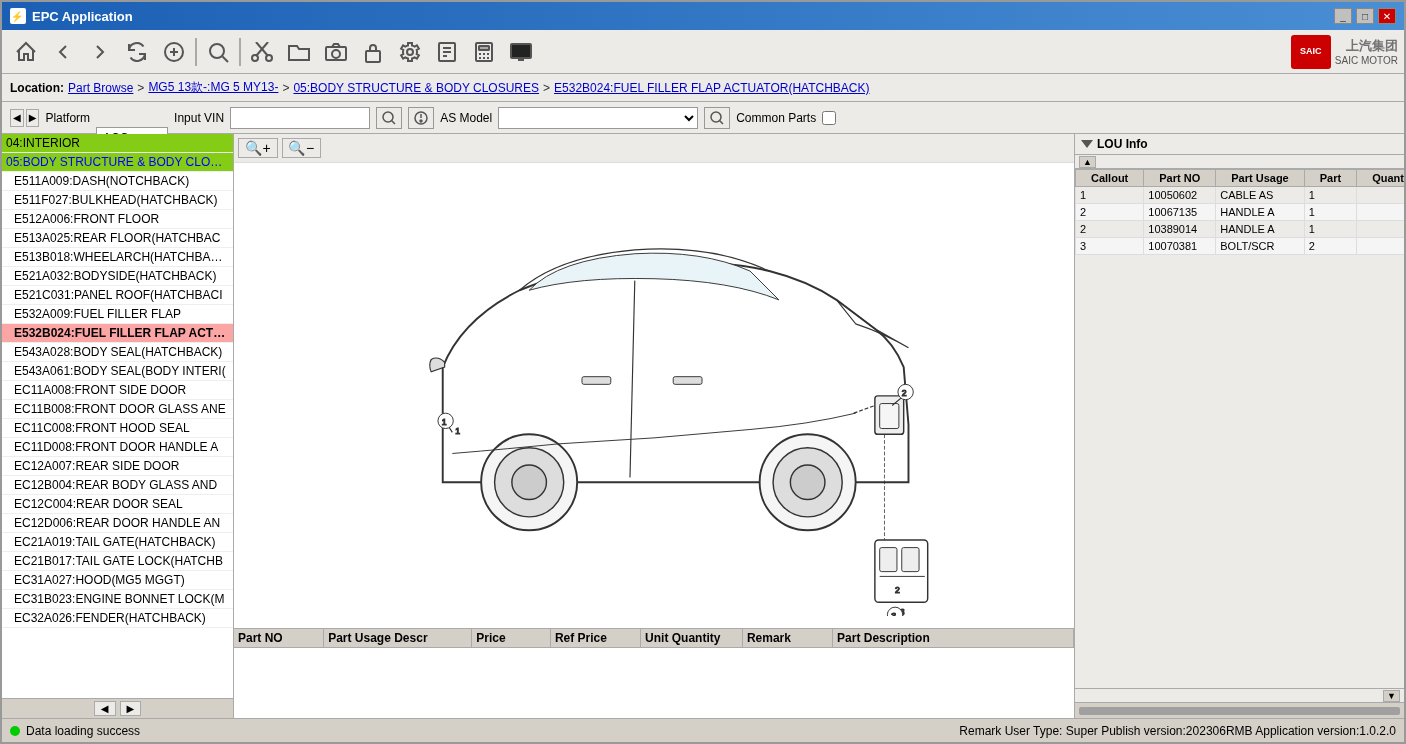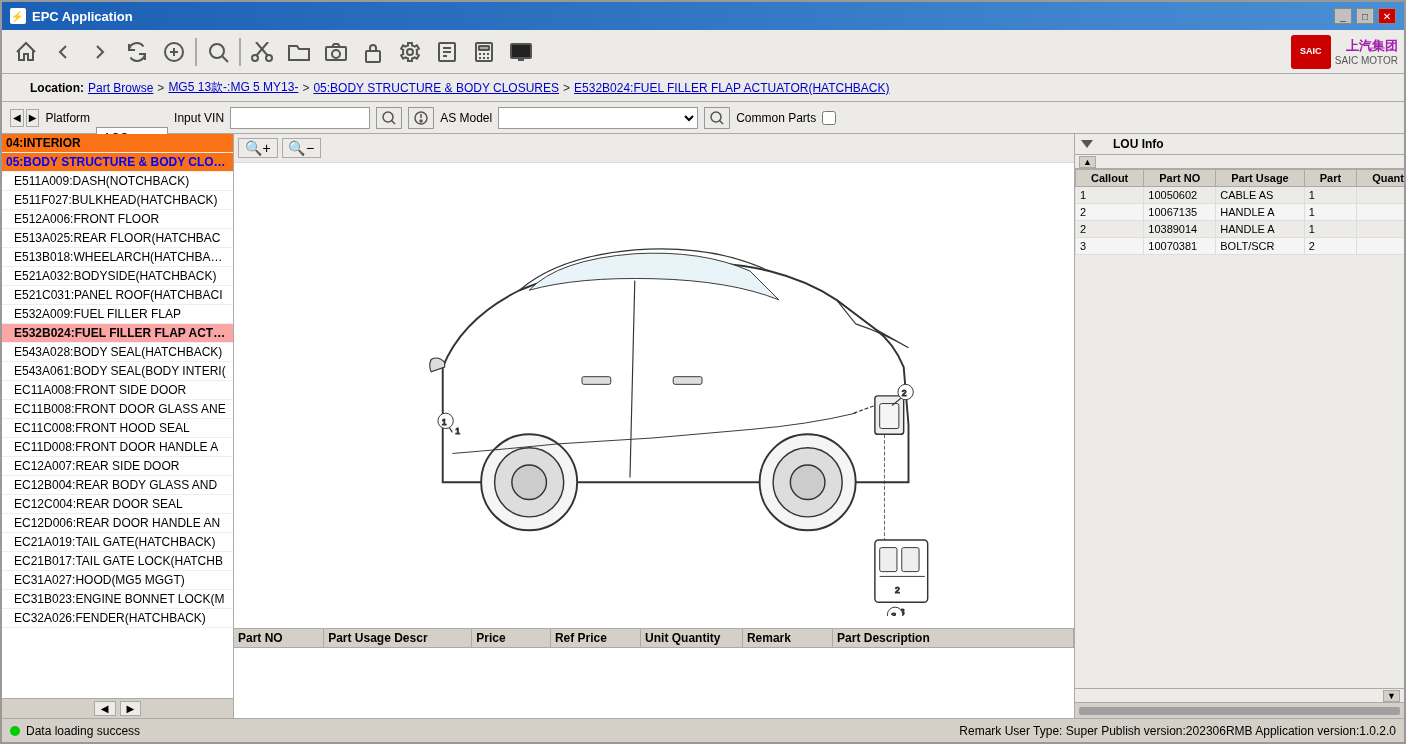--- a/index.html
+++ b/index.html
@@ -14,52 +14,52 @@
     .title-controls { display: flex; gap: 4px; }
     .title-btn { width: 18px; height: 16px; background: #c0c0c0; border: 1px solid #888; display: flex; align-items: center; justify-content: center; font-size: 10px; cursor: pointer; color: #333; }
     
     
     .toolbar { background: #ecebe8; border-bottom: 1px solid #aaa; padding: 4px 6px; display: flex; align-items: center; gap: 1px; flex-shrink: 0; height: 44px; }
     .toolbar-btn { width: 36px; height: 34px; background: #ecebe8; border: 1px solid transparent; display: flex; align-items: center; justify-content: center; cursor: pointer; }
     .toolbar-sep { width: 2px; height: 28px; background: #aaa; margin: 0 2px; }
     
     
     .location-bar { background: #ecebe8; border-bottom: 1px solid #aaa; padding: 4px 8px; display: flex; align-items: center; gap: 4px; flex-shrink: 0; height: 28px; }
-    .location-label { font-size: 12px; font-weight: bold; color: #000; margin-left: 20px; }
+    .location-label { font-size: 12px; font-weight: bold; color: #000; }
     .location-link { color: #0000cc; text-decoration: underline; cursor: pointer; font-size: 12px; }
     .location-sep { color: #333; font-size: 12px; }
     
     
     .filter-bar { background: #ecebe8; border-bottom: 1px solid #aaa; padding: 3px 8px; display: flex; align-items: center; gap: 6px; flex-shrink: 0; height: 32px; }
     .filter-label { font-size: 12px; }
     .filter-select { font-size: 12px; height: 22px; border: 1px solid #999; background: #fff; padding: 0 2px; }
     .filter-input { font-size: 12px; height: 22px; border: 1px solid #999; background: #fff; padding: 0 4px; width: 140px; }
     .filter-btn { height: 22px; padding: 0 4px; font-size: 12px; border: 1px solid #999; background: #ecebe8; cursor: pointer; display: flex; align-items: center; gap: 2px; }
     .checkbox { width: 14px; height: 14px; }
     
     
     .main-area { display: flex; flex: 1; overflow: hidden; }
     
     
     .sidebar { width: 232px; background: #fff; border-right: 1px solid #aaa; display: flex; flex-direction: column; flex-shrink: 0; overflow: hidden; }
     .sidebar-list { flex: 1; overflow-y: auto; overflow-x: hidden; }
     .sidebar-item { padding: 2px 6px; cursor: pointer; white-space: nowrap; overflow: hidden; text-overflow: ellipsis; font-size: 12px; border-bottom: 1px solid #eee; }
     .sidebar-item.selected { background: #fca5a5; font-weight: bold; }
-    .sidebar-item.category { font-weight: bold; color: #000; background: #f97316; padding-left: 4px; }
+    .sidebar-item.category { font-weight: normal; color: #000; background: #84cc16; padding-left: 4px; }
     .sidebar-item.sub { padding-left: 12px; color: #000; }
     
     
     .center-area { flex: 1; display: flex; flex-direction: column; overflow: hidden; }
     .center-toolbar { padding: 4px; display: flex; gap: 4px; background: #ecebe8; border-bottom: 1px solid #ddd; }
     .center-toolbar-btn { font-size: 16px; cursor: pointer; padding: 2px 4px; }
     .diagram-area { flex: 1; background: #fff; display: flex; align-items: center; justify-content: center; overflow: hidden; position: relative; }
     
     
     .right-panel { width: 330px; border-left: 1px solid #aaa; display: flex; flex-direction: column; flex-shrink: 0; }
-    .lou-header { background: #ecebe8; border-bottom: 1px solid #aaa; padding: 3px 6px; display: flex; align-items: center; gap: 20px; font-size: 12px; font-weight: bold; }
+    .lou-header { background: #ecebe8; border-bottom: 1px solid #aaa; padding: 3px 6px; display: flex; align-items: center; gap: 4px; font-size: 12px; font-weight: bold; }
     .lou-table-wrap { flex: 1; overflow: auto; }
     .lou-table { width: 100%; border-collapse: collapse; font-size: 11px; }
     .lou-table th { background: #d4d0c8; border: 1px solid #aaa; padding: 2px 15px; white-space: nowrap; text-align: left; font-weight: bold; }
     .lou-table td { border: 1px solid #ddd; padding: 2px 4px; white-space: nowrap; }
     .lou-table tr:nth-child(even) { background: #f5f5f5; }
     .lou-scrollbar-h { height: 16px; background: #d4d0c8; border-top: 1px solid #aaa; display: flex; align-items: center; }
     
     
     .bottom-panel { height: 90px; border-top: 1px solid #aaa; background: #fff; display: flex; flex-direction: column; flex-shrink: 0; }
     .bottom-table-header { display: flex; background: #d4d0c8; border-bottom: 1px solid #aaa; }
@@ -199,21 +199,21 @@
           <line x1="12" y1="16" x2="12" y2="18"></line>
         </svg>
     </div>
     <div style="flex:1"></div>
 
     <div class="logo">
       <div style="width:40px;height:34px;background:#c00;border-radius:3px;display:flex;align-items:center;justify-content:center;">
         <span style="color:#fff;font-size:9px;font-weight:bold;text-align:center;line-height:1.1;">SAIC</span>
       </div>
       <div style="text-align:right;">
-        <div style="font-size:13px;font-weight:bold;color:#a21caf;">上汽集团</div>
+        <div style="font-size:13px;font-weight:bold;color:#737373;">上汽集团</div>
         <div style="font-size:10px;color:#555;">SAIC MOTOR</div>
       </div>
     </div>
   </div>
 
   <div class="location-bar">
     <span class="location-label">Location: </span>
     <span class="location-link">Part Browse</span>
     <span class="location-sep"> &gt; </span>
     <span class="location-link">MG5 13款-:MG 5 MY13-</span>

